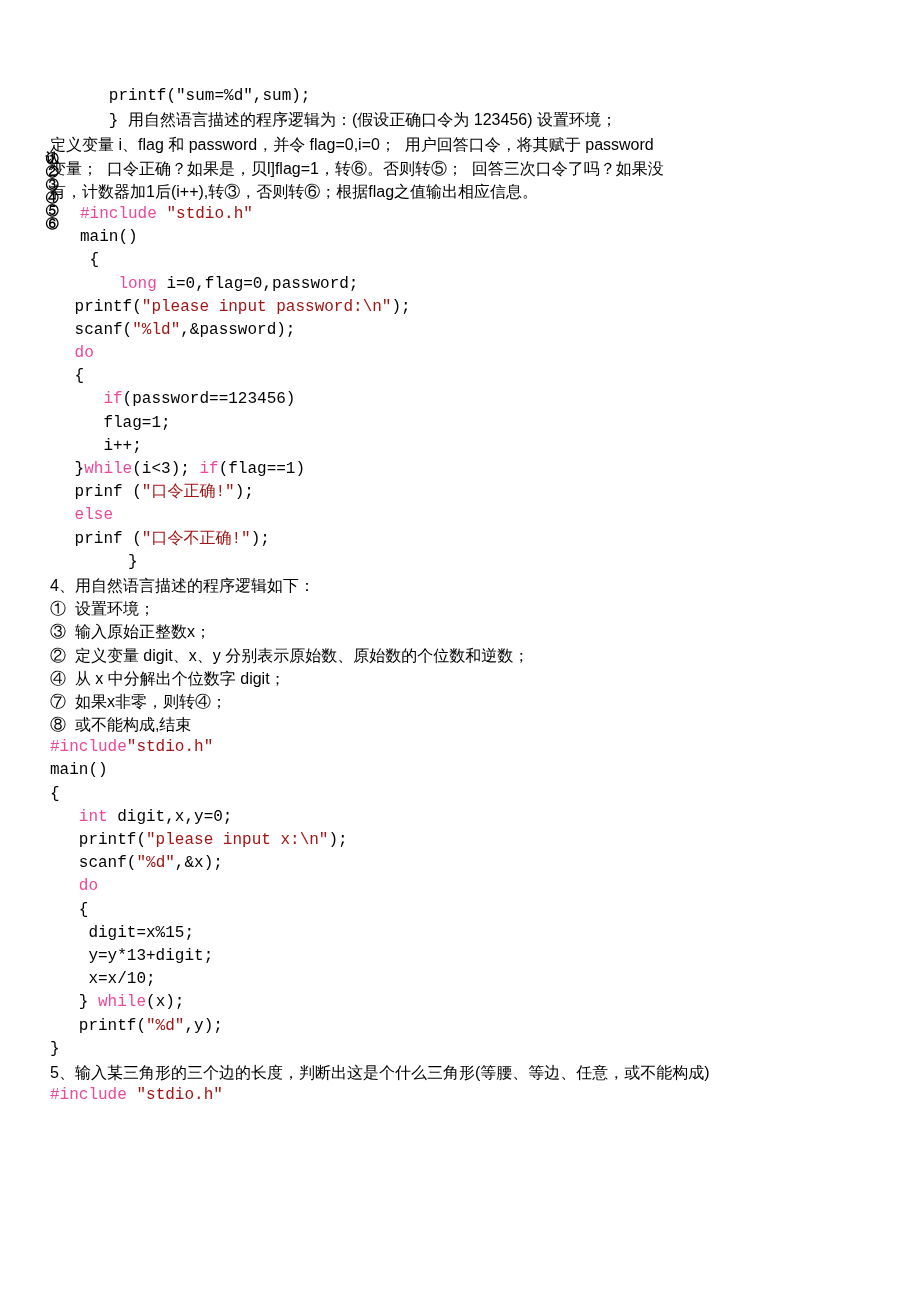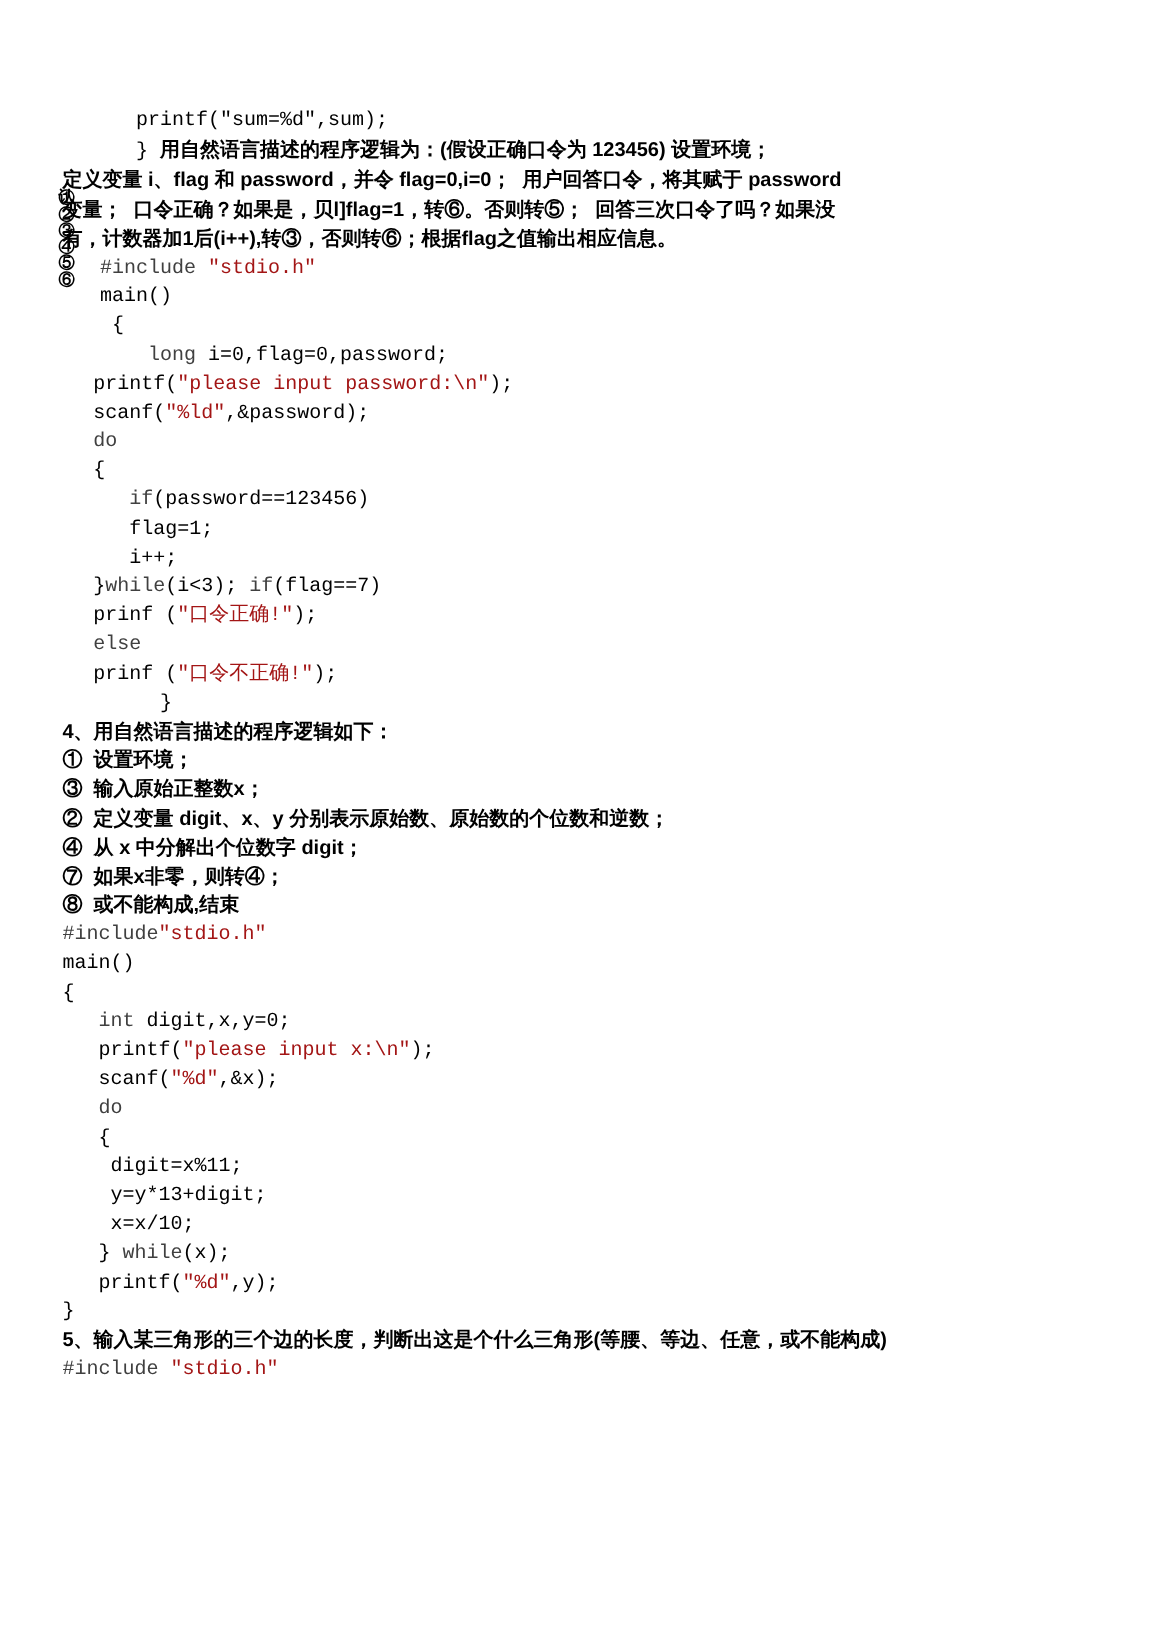--- a/index.html
+++ b/index.html
@@ -23,23 +23,23 @@
     left: 42px;
     top: 140px;
     writing-mode: vertical-rl;
     text-orientation: upright;
     font-size: 13px;
     letter-spacing: 0px;
     font-weight: bold;
   }
   .indent1 { padding-left: 30px; }
   .indent2 { padding-left: 15px; }
-  .blue { color: #404040; }
+  .blue { color: #ec4899; }
   .red { color: #a31515; }
-  .bold { font-weight: bold; font-family: "SimHei","Microsoft YaHei",sans-serif; }
+  .bold { font-weight: normal; font-family: "SimHei","Microsoft YaHei",sans-serif; }
   .mono { font-family: Consolas, "Courier New", monospace; }
   .line { white-space: pre; }
 </style>
 </head>
 <body>
 
 <div class="page">
   <div class="vertical-marker">认①②③④⑤⑥</div>
 
   <div class="mono line indent1"><span>   printf("sum=%d",sum);</span></div>
@@ -52,21 +52,21 @@
   <div class="mono line indent1">main()</div>
   <div class="mono line indent1"> {</div>
   <div class="mono line indent1"><span class="blue">    long</span><span> i=0,flag=0,password;</span></div>
   <div class="mono line indent2"><span> printf(</span><span class="red">"please input password:\n"</span><span>);</span></div>
   <div class="mono line indent2"><span> scanf(</span><span class="red">"%ld"</span><span>,&amp;password);</span></div>
   <div class="mono line indent2 blue"> do</div>
   <div class="mono line indent2"> {</div>
   <div class="mono line indent2"><span class="blue">    if</span><span>(password==123456)</span></div>
   <div class="mono line indent2">    flag=1;</div>
   <div class="mono line indent2">    i++;</div>
-  <div class="mono line indent2"><span> }</span><span class="blue">while</span><span>(i&lt;3); </span><span class="blue">if</span><span>(flag==7)</span></div>
+  <div class="mono line indent2"><span> }</span><span class="blue">while</span><span>(i&lt;3); </span><span class="blue">if</span><span>(flag==1)</span></div>
   <div class="mono line indent2"><span> prinf (</span><span class="red">"口令正确!"</span><span>);</span></div>
   <div class="mono line indent2 blue"> else</div>
   <div class="mono line indent2"><span> prinf (</span><span class="red">"口令不正确!"</span><span>);</span></div>
   <div class="mono line indent1">     }</div>
 
   <div class="line bold">4、用自然语言描述的程序逻辑如下：</div>
   <div class="line bold">①  设置环境；</div>
   <div class="line bold">③  输入原始正整数x；</div>
   <div class="line bold">②  定义变量 digit、x、y 分别表示原始数、原始数的个位数和逆数；</div>
   <div class="line bold">④  从 x 中分解出个位数字 digit；</div>
@@ -74,21 +74,21 @@
   <div class="line bold">⑧  或不能构成,结束</div>
 
   <div class="mono line"><span class="blue">#include</span><span class="red">"stdio.h"</span></div>
   <div class="mono line">main()</div>
   <div class="mono line">{</div>
   <div class="mono line"><span class="blue">   int</span><span> digit,x,y=0;</span></div>
   <div class="mono line"><span>   printf(</span><span class="red">"please input x:\n"</span><span>);</span></div>
   <div class="mono line"><span>   scanf(</span><span class="red">"%d"</span><span>,&amp;x);</span></div>
   <div class="mono line blue">   do</div>
   <div class="mono line">   {</div>
-  <div class="mono line">    digit=x%11;</div>
+  <div class="mono line">    digit=x%15;</div>
   <div class="mono line">    y=y*13+digit;</div>
   <div class="mono line">    x=x/10;</div>
   <div class="mono line"><span>   } </span><span class="blue">while</span><span>(x);</span></div>
   <div class="mono line"><span>   printf(</span><span class="red">"%d"</span><span>,y);</span></div>
   <div class="mono line">}</div>
 
   <div class="line bold">5、输入某三角形的三个边的长度，判断出这是个什么三角形(等腰、等边、任意，或不能构成)</div>
   <div class="mono line"><span class="blue">#include </span><span class="red">"stdio.h"</span></div>
 </div>
 

